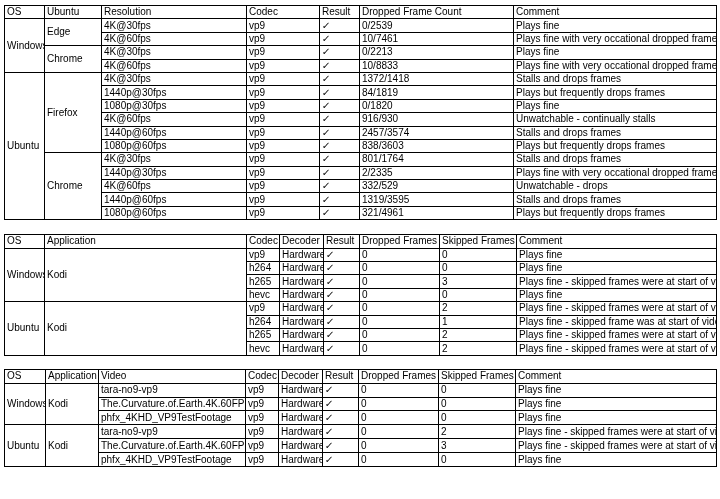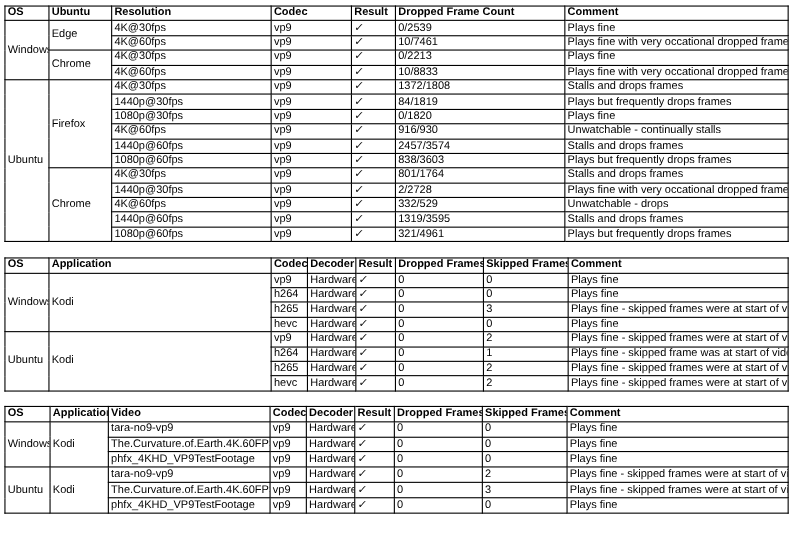--- a/index.html
+++ b/index.html
@@ -31,21 +31,21 @@
   table.t th, table.t td {
     border: 1px solid #000000;
     padding: 0 2px;
     vertical-align: middle;
     white-space: nowrap;
     overflow: hidden;
     text-align: left;
     font-weight: normal;
     line-height: 12px;
   }
-  table.t th { font-weight: bold; }
+  table.t th { font-weight: normal; }
   #table-0 tr, #table-1 tr { height: 13.4px; }
   #table-2 tr { height: 13.9px; }
   td.center, th.center { text-align: center; }
   td.vtop { vertical-align: top; padding-top: 1px; }
   .check {
     display: inline-block;
     font-size: 10px;
     transform: skewX(-8deg);
   }
 </style>
@@ -105,21 +105,21 @@
           <td class="center"><span class="check">✓</span></td>
           <td>10/8833</td>
           <td>Plays fine with very occational dropped frame</td>
         </tr>
         <tr>
           <td rowspan="11" class="vtop">Ubuntu</td>
           <td rowspan="6" class="vtop">Firefox</td>
           <td>4K@30fps</td>
           <td>vp9</td>
           <td class="center"><span class="check">✓</span></td>
-          <td>1372/1808</td>
+          <td>1372/1418</td>
           <td>Stalls and drops frames</td>
         </tr>
         <tr>
           <td>1440p@30fps</td>
           <td>vp9</td>
           <td class="center"><span class="check">✓</span></td>
           <td>84/1819</td>
           <td>Plays but frequently drops frames</td>
         </tr>
         <tr>
@@ -155,21 +155,21 @@
           <td>4K@30fps</td>
           <td>vp9</td>
           <td class="center"><span class="check">✓</span></td>
           <td>801/1764</td>
           <td>Stalls and drops frames</td>
         </tr>
         <tr>
           <td>1440p@30fps</td>
           <td>vp9</td>
           <td class="center"><span class="check">✓</span></td>
-          <td>2/2728</td>
+          <td>2/2335</td>
           <td>Plays fine with very occational dropped frame</td>
         </tr>
         <tr>
           <td>4K@60fps</td>
           <td>vp9</td>
           <td class="center"><span class="check">✓</span></td>
           <td>332/529</td>
           <td>Unwatchable - drops</td>
         </tr>
         <tr>

